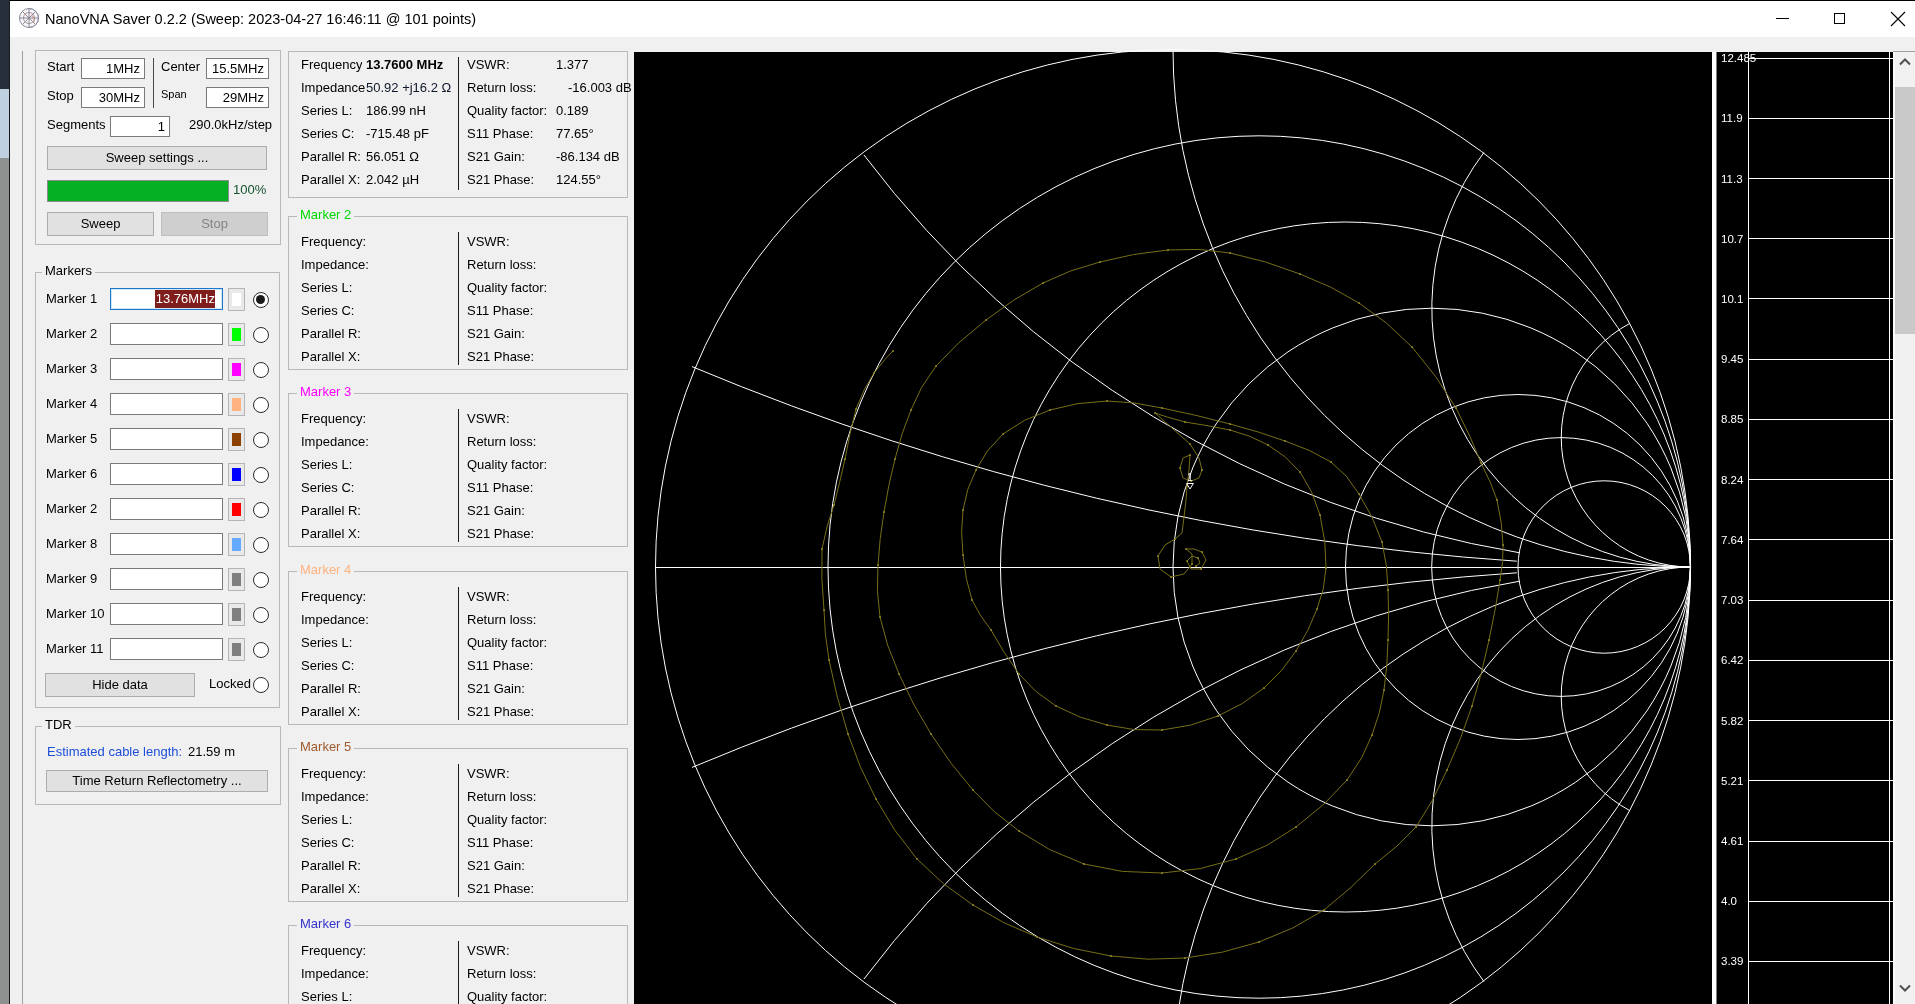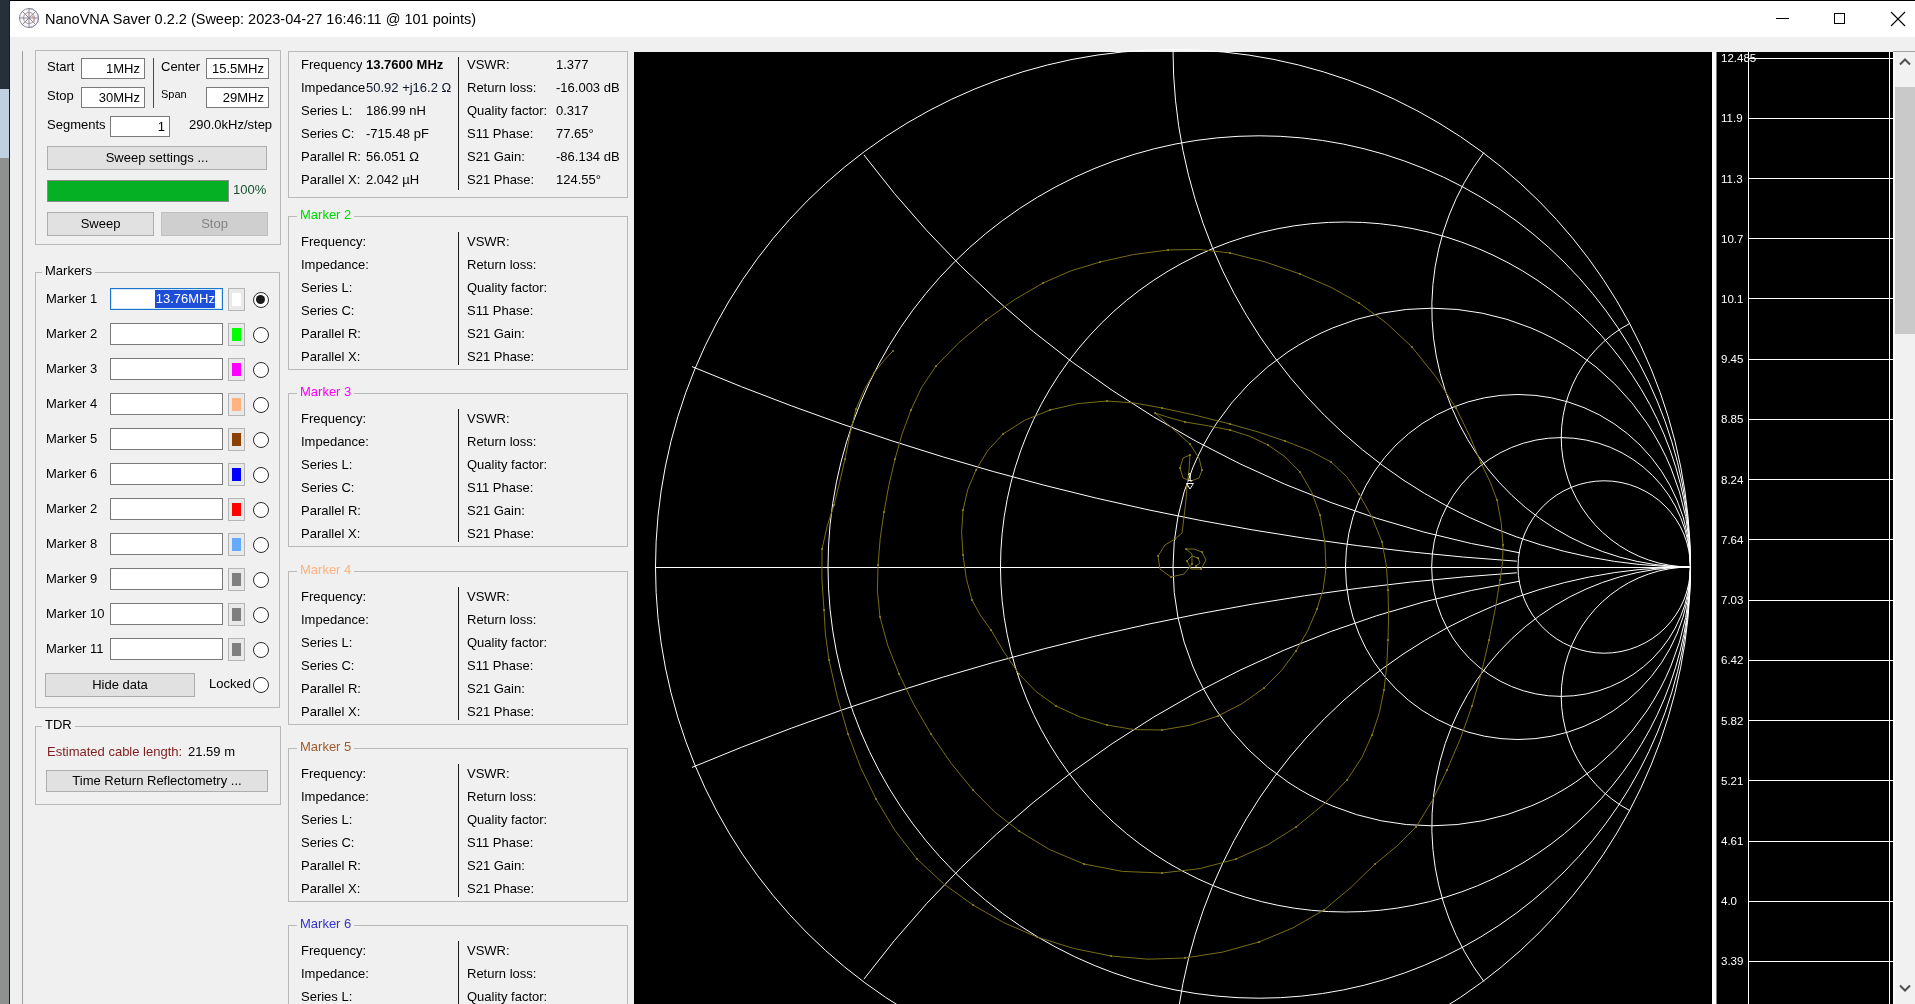--- a/index.html
+++ b/index.html
@@ -45,21 +45,21 @@
     <div style="position:absolute;left:110px;top:116px;width:60px;height:21px;background:#fff;border:1px solid #7a7a7a;box-sizing:border-box;font-size:13px;text-align:right;padding-right:4px;line-height:19px;overflow:hidden;">1</div>
     <div style="position:absolute;left:189px;top:117px;font-size:13px;color:#000;white-space:nowrap;">290.0kHz/step</div>
     <div style="position:absolute;left:47px;top:146px;width:220px;height:24px;background:#e1e1e1;border:1px solid #adadad;box-sizing:border-box;color:#000;font-size:13px;text-align:center;line-height:22px;white-space:nowrap;overflow:hidden;">Sweep settings ...</div>
     <div style="position:absolute;left:47px;top:180px;width:182px;height:22px;background:#06b025;border:1px solid #8c8c8c;box-sizing:border-box;"></div>
     <div style="position:absolute;left:233px;top:182px;font-size:13px;color:#14532d;white-space:nowrap;">100%</div>
     <div style="position:absolute;left:47px;top:212px;width:107px;height:24px;background:#e1e1e1;border:1px solid #adadad;box-sizing:border-box;color:#000;font-size:13px;text-align:center;line-height:22px;white-space:nowrap;overflow:hidden;">Sweep</div>
     <div style="position:absolute;left:161px;top:212px;width:107px;height:24px;background:#cfcfcf;border:1px solid #bfbfbf;box-sizing:border-box;color:#838383;font-size:13px;text-align:center;line-height:22px;white-space:nowrap;overflow:hidden;">Stop</div>
     <div style="position:absolute;left:35px;top:272px;width:245px;height:436px;border:1px solid #b9b9b9;box-sizing:border-box;"></div>
     <div style="position:absolute;left:42px;top:263px;background:#f0f0f0;padding:0 3px;font-size:13px;color:#000;white-space:nowrap;">Markers</div>
     <div style="position:absolute;left:46px;top:290.5px;font-size:13px;color:#000;white-space:nowrap;">Marker 1</div>
-    <div style="position:absolute;left:110px;top:288px;width:113px;height:22px;background:#fff;border:1px solid #1d76c8;box-sizing:border-box;font-size:13px;text-align:right;padding-right:7px;line-height:20px;overflow:hidden;box-shadow:inset 0 0 0 1px #cfe8f8;"><span style="background:#1d4ed8;color:#fff;padding:1px 0 2px 1px;">13.76MHz</span></div>
+    <div style="position:absolute;left:110px;top:288px;width:113px;height:22px;background:#fff;border:1px solid #1d76c8;box-sizing:border-box;font-size:13px;text-align:right;padding-right:7px;line-height:20px;overflow:hidden;box-shadow:inset 0 0 0 1px #cfe8f8;"><span style="background:#7f1d1d;color:#fff;padding:1px 0 2px 1px;">13.76MHz</span></div>
     <div style="position:absolute;left:228px;top:288px;width:17px;height:23px;background:#e9e9e9;border:1px solid #b5b5b5;box-sizing:border-box;">
       <div style="position:absolute;left:3px;top:4px;width:9px;height:13px;background:#ffffff;"></div>
     </div>
     <div style="position:absolute;left:252.5px;top:291.5px;width:16px;height:16px;border-radius:50%;background:#fff;border:1.5px solid #2b2b2b;box-sizing:border-box;"></div>
     <div style="position:absolute;left:256.0px;top:295.0px;width:9px;height:9px;border-radius:50%;background:#1a1a1a;"></div>
     <div style="position:absolute;left:46px;top:325.5px;font-size:13px;color:#000;white-space:nowrap;">Marker 2</div>
     <div style="position:absolute;left:110px;top:323px;width:113px;height:22px;background:#fff;border:1px solid #7a7a7a;box-sizing:border-box;font-size:13px;text-align:right;padding-right:4px;line-height:20px;overflow:hidden;"></div>
     <div style="position:absolute;left:228px;top:323px;width:17px;height:23px;background:#e9e9e9;border:1px solid #b5b5b5;box-sizing:border-box;">
       <div style="position:absolute;left:3px;top:4px;width:9px;height:13px;background:#00ff00;"></div>
     </div>
@@ -116,37 +116,37 @@
     <div style="position:absolute;left:110px;top:638px;width:113px;height:22px;background:#fff;border:1px solid #7a7a7a;box-sizing:border-box;font-size:13px;text-align:right;padding-right:4px;line-height:20px;overflow:hidden;"></div>
     <div style="position:absolute;left:228px;top:638px;width:17px;height:23px;background:#e9e9e9;border:1px solid #b5b5b5;box-sizing:border-box;">
       <div style="position:absolute;left:3px;top:4px;width:9px;height:13px;background:#7f7f7f;"></div>
     </div>
     <div style="position:absolute;left:252.5px;top:641.5px;width:16px;height:16px;border-radius:50%;background:#fff;border:1.5px solid #2b2b2b;box-sizing:border-box;"></div>
     <div style="position:absolute;left:45px;top:673px;width:150px;height:24px;background:#e1e1e1;border:1px solid #adadad;box-sizing:border-box;color:#000;font-size:13px;text-align:center;line-height:22px;white-space:nowrap;overflow:hidden;">Hide data</div>
     <div style="position:absolute;left:209px;top:676px;font-size:13px;color:#000;white-space:nowrap;">Locked</div>
     <div style="position:absolute;left:252.5px;top:677px;width:16px;height:16px;border-radius:50%;background:#fff;border:1.5px solid #2b2b2b;box-sizing:border-box;"></div>
     <div style="position:absolute;left:35px;top:726px;width:246px;height:79px;border:1px solid #b9b9b9;box-sizing:border-box;"></div>
     <div style="position:absolute;left:42px;top:717px;background:#f0f0f0;padding:0 3px;font-size:13px;color:#000;white-space:nowrap;">TDR</div>
-    <div style="position:absolute;left:47px;top:744px;font-size:13px;color:#7f1d1d;white-space:nowrap;">Estimated cable length:</div>
+    <div style="position:absolute;left:47px;top:744px;font-size:13px;color:#1d4ed8;white-space:nowrap;">Estimated cable length:</div>
     <div style="position:absolute;left:188px;top:744px;font-size:13px;color:#000;white-space:nowrap;">21.59 m</div>
     <div style="position:absolute;left:46px;top:770px;width:222px;height:22px;background:#e1e1e1;border:1px solid #adadad;box-sizing:border-box;color:#000;font-size:13px;text-align:center;line-height:20px;white-space:nowrap;overflow:hidden;">Time Return Reflectometry ...</div>
     <div style="position:absolute;left:288px;top:51px;width:340px;height:147px;border:1px solid #b9b9b9;box-sizing:border-box;"></div>
     <div style="position:absolute;left:458px;top:57px;width:1px;height:133px;background:#1a1a1a;"></div>
     <div style="position:absolute;left:301px;top:56.5px;font-size:13px;color:#000;white-space:nowrap;max-width:64px;overflow:hidden;">Frequency</div>
     <div style="position:absolute;left:366px;top:56.5px;font-size:13px;color:#000;white-space:nowrap;font-weight:bold;">13.7600 MHz</div>
     <div style="position:absolute;left:467px;top:56.5px;font-size:13px;color:#000;white-space:nowrap;">VSWR:</div>
     <div style="position:absolute;left:556px;top:56.5px;font-size:13px;color:#000;white-space:nowrap;">1.377</div>
     <div style="position:absolute;left:301px;top:79.5px;font-size:13px;color:#000;white-space:nowrap;max-width:64px;overflow:hidden;">Impedance</div>
     <div style="position:absolute;left:366px;top:79.5px;font-size:13px;color:#0f172a;white-space:nowrap;">50.92 +j16.2 Ω</div>
     <div style="position:absolute;left:467px;top:79.5px;font-size:13px;color:#000;white-space:nowrap;">Return loss:</div>
-    <div style="position:absolute;left:556px;top:79.5px;font-size:13px;color:#000;white-space:nowrap;">-16.003 dB</div>
+    <div style="position:absolute;left:568px;top:79.5px;font-size:13px;color:#000;white-space:nowrap;">-16.003 dB</div>
     <div style="position:absolute;left:301px;top:102.5px;font-size:13px;color:#000;white-space:nowrap;max-width:64px;overflow:hidden;">Series L:</div>
     <div style="position:absolute;left:366px;top:102.5px;font-size:13px;color:#000;white-space:nowrap;">186.99 nH</div>
     <div style="position:absolute;left:467px;top:102.5px;font-size:13px;color:#000;white-space:nowrap;">Quality factor:</div>
-    <div style="position:absolute;left:556px;top:102.5px;font-size:13px;color:#000;white-space:nowrap;">0.317</div>
+    <div style="position:absolute;left:556px;top:102.5px;font-size:13px;color:#000;white-space:nowrap;">0.189</div>
     <div style="position:absolute;left:301px;top:125.5px;font-size:13px;color:#000;white-space:nowrap;max-width:64px;overflow:hidden;">Series C:</div>
     <div style="position:absolute;left:366px;top:125.5px;font-size:13px;color:#000;white-space:nowrap;">-715.48 pF</div>
     <div style="position:absolute;left:467px;top:125.5px;font-size:13px;color:#000;white-space:nowrap;">S11 Phase:</div>
     <div style="position:absolute;left:556px;top:125.5px;font-size:13px;color:#000;white-space:nowrap;">77.65°</div>
     <div style="position:absolute;left:301px;top:148.5px;font-size:13px;color:#000;white-space:nowrap;max-width:64px;overflow:hidden;">Parallel R:</div>
     <div style="position:absolute;left:366px;top:148.5px;font-size:13px;color:#000;white-space:nowrap;">56.051 Ω</div>
     <div style="position:absolute;left:467px;top:148.5px;font-size:13px;color:#000;white-space:nowrap;">S21 Gain:</div>
     <div style="position:absolute;left:556px;top:148.5px;font-size:13px;color:#000;white-space:nowrap;">-86.134 dB</div>
     <div style="position:absolute;left:301px;top:171.5px;font-size:13px;color:#000;white-space:nowrap;max-width:64px;overflow:hidden;">Parallel X:</div>
     <div style="position:absolute;left:366px;top:171.5px;font-size:13px;color:#000;white-space:nowrap;">2.042 µH</div>

